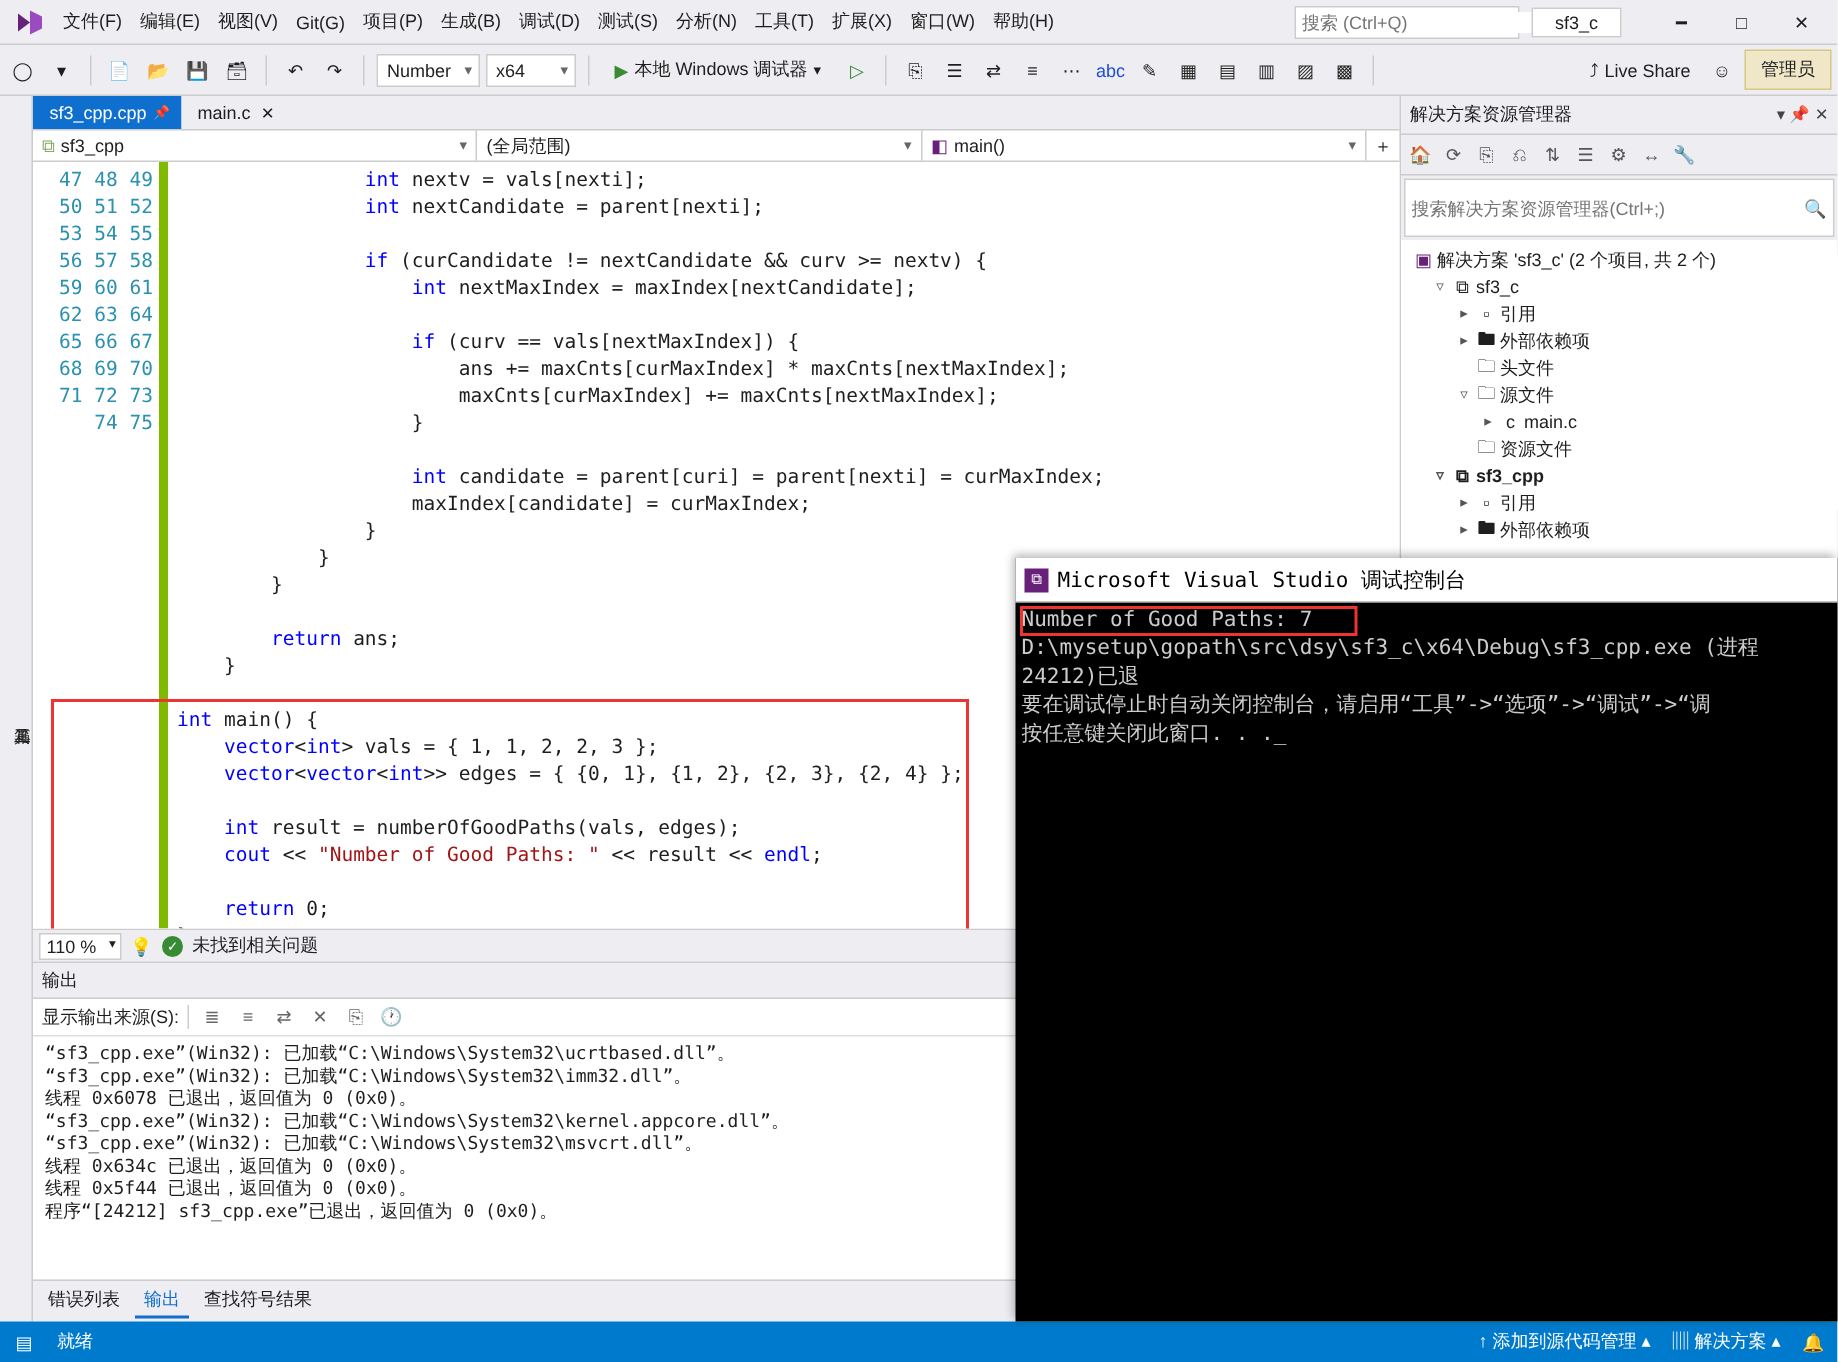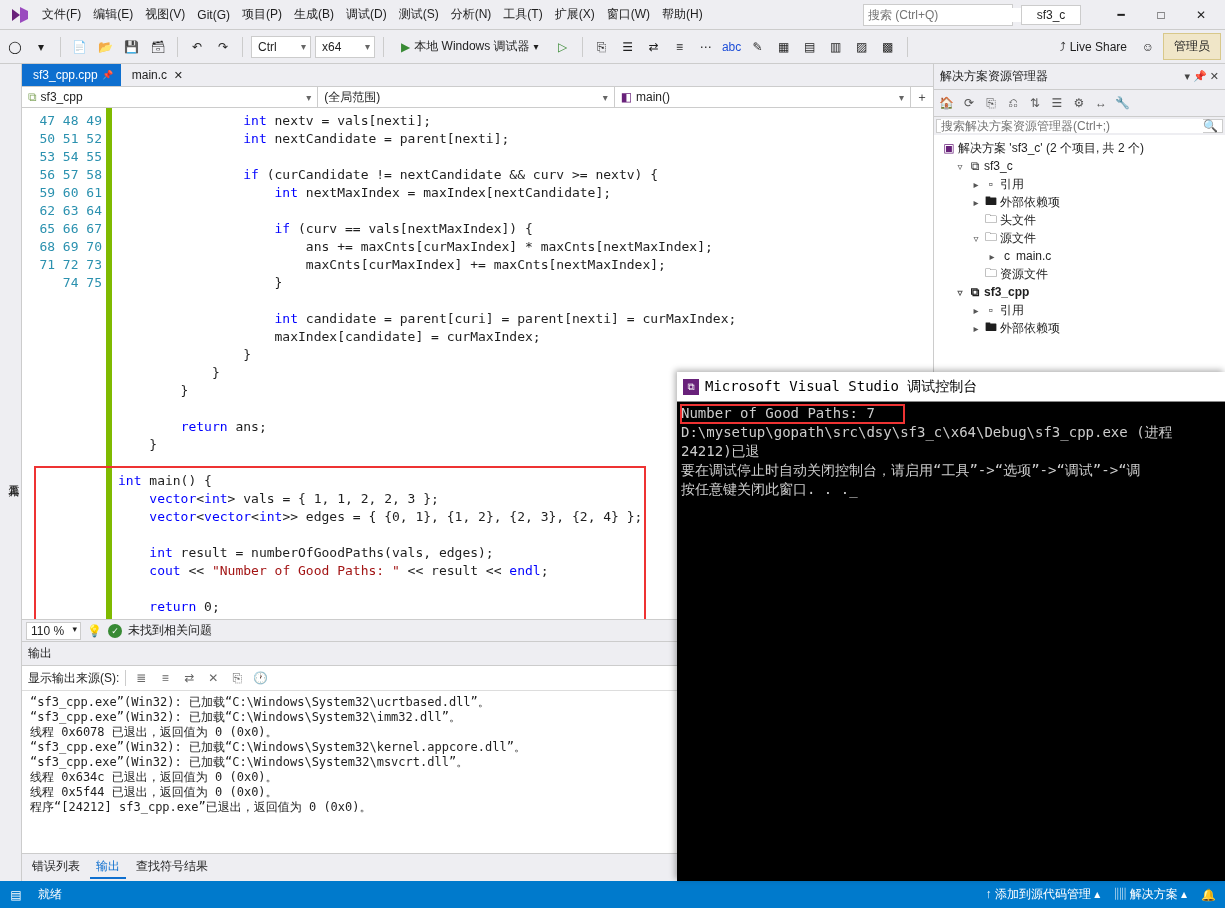--- a/index.html
+++ b/index.html
@@ -65,21 +65,21 @@
   .output-tabs { border-top: 1px solid #ccc; padding: 2px 4px; display:flex; gap:4px; background:#eeeef2;}
   .out-tab { padding:2px 6px; }
   .out-tab.active { color:#0e6fcf; border-bottom:2px solid #0e6fcf;}
 
   
   .sol-col { width: 292px; background: #eeeef2; border-left: 1px solid #ccc; display: flex; flex-direction: column; }
   .sol-title { background: #eeeef2; color: #1e1e1e; padding: 4px 6px; display:flex; justify-content: space-between; align-items:center; border-bottom:1px solid #ccc;}
   .sol-title .ctrl { display:flex; gap:3px; font-size:11px; color:#444;}
   .sol-toolbar { padding: 4px; display:flex; gap:4px; border-bottom:1px solid #ccc;}
   .sol-toolbar .stb { width:18px; height:18px; border:1px solid transparent; color:#555; display:inline-flex; align-items:center; justify-content:center;}
-  .sol-search { margin:2px; border:1px solid #ccc; background:#fff; height:14px; display:flex; align-items:center; padding:0 4px;}
+  .sol-search { margin:2px; border:1px solid #ccc; background:#fff; height:39px; display:flex; align-items:center; padding:0 4px;}
   .sol-search input { border:none; outline:none; flex:1; font-size:12px; color:#888;}
   .tree { padding: 4px 4px; background:#fff; flex:1; overflow:auto;}
   .tree-row { display:flex; align-items:center; height:18px; padding-left: 4px; gap:2px; cursor:pointer;}
   .tree-row .arrow { width:12px; text-align:center; color:#555; font-size:10px;}
   .tree-row .ico { width:14px; text-align:center; }
   .tree-row.bold { font-weight:bold;}
   .ind0 { padding-left: 4px; }
   .ind1 { padding-left: 16px; }
   .ind2 { padding-left: 32px; }
   .ind3 { padding-left: 48px; }
@@ -140,21 +140,21 @@
   <div class="tb-btn">▾</div>
   <div class="sep"></div>
   <div class="tb-btn">📄</div>
   <div class="tb-btn">📂</div>
   <div class="tb-btn">💾</div>
   <div class="tb-btn">🗃</div>
   <div class="sep"></div>
   <div class="tb-btn">↶</div>
   <div class="tb-btn">↷</div>
   <div class="sep"></div>
-  <div class="combo">Ctrl</div>
+  <div class="combo">Number</div>
   <div class="combo">x64</div>
   <div class="sep"></div>
   <div class="play-btn">
       <span class="tri">▶</span>
       <span>本地 Windows 调试器</span>
       <span style="margin-left:4px;font-size:10px;">▾</span>
     </div>
   <div class="tb-btn" style="color:#388a34;">▷</div>
   <div class="sep"></div>
   <div class="tb-btn">⎘</div>

